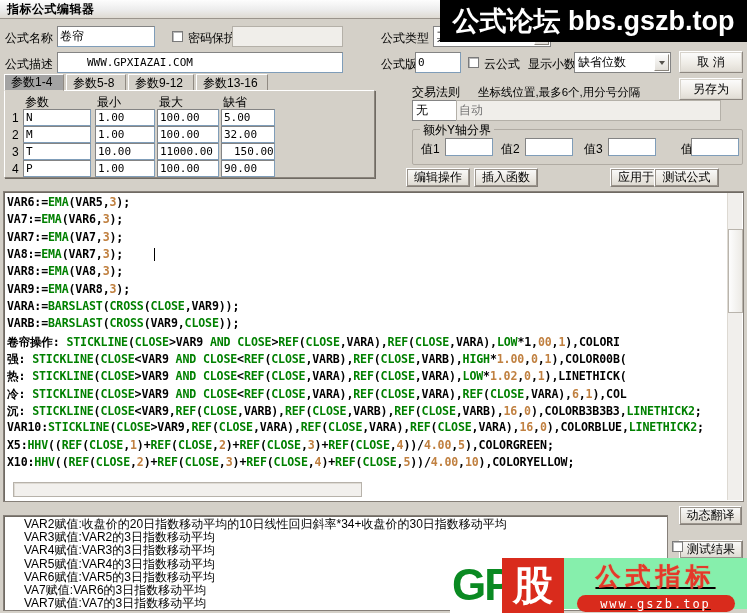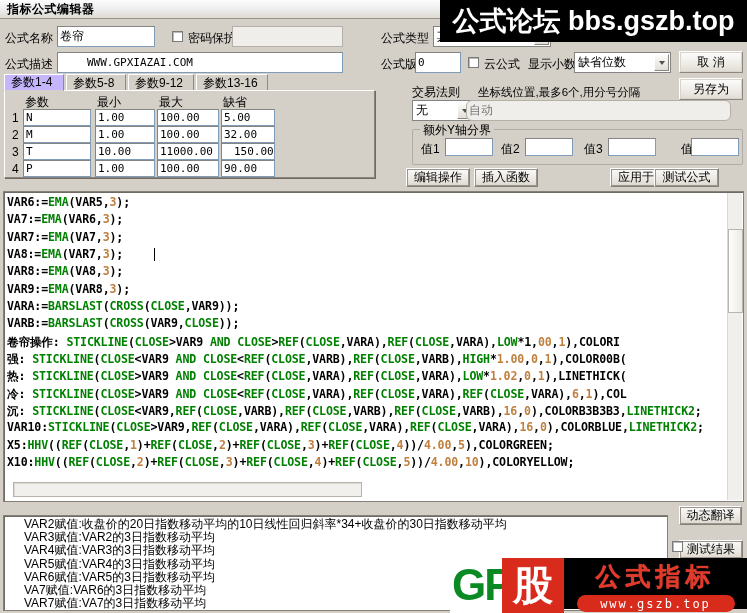--- a/index.html
+++ b/index.html
@@ -81,21 +81,21 @@
 
   
   .tabstrip { position: absolute; left: 4px; top: 74px; width: 371px; height: 17px; }
   .tab {
     position: absolute; top: 0; height: 17px; padding: 0 6px;
     display: flex; align-items: center; font-size: 12px;
     background: #d4d0c8;
     border-left: 1px solid #fff; border-top: 1px solid #fff;
     border-right: 1px solid #908a82;
   }
-  .tab.active { background: #c4b5fd; border-bottom: 1px solid #d4d0c8; z-index: 3; }
+  .tab.active { background: #a3a3a3; border-bottom: 1px solid #d4d0c8; z-index: 3; }
   .tabpanel {
     position: absolute; left: 4px; top: 90px; width: 371px; height: 88px;
     background: #d4d0c8;
     border: 1px solid #fff; border-right-color:#8a847c; border-bottom-color:#8a847c;
     box-shadow: 1px 1px 0 #6f6a63;
   }
   .phead { position: absolute; font-size: 12px; }
   .pnum { position: absolute; font-size: 12px; }
 
   
@@ -158,21 +158,22 @@
     display: flex; align-items: center; letter-spacing: -2px; padding-left: 2px;
     font-family: "Liberation Sans", sans-serif;
   }
   #wm-gu {
     position: absolute; left: 52px; top: 2px; width: 62px; height: 55px;
     background: #d92b1c; color: #fff; font-size: 40px; font-weight: bold;
     display: flex; align-items: center; justify-content: center;
   }
   #wm-black {
     position: absolute; left: 114px; top: 2px; width: 183px; height: 51px;
-    background: #000000;
+    background: #86efac;
+    text-decoration: underline;
   }
   #wm-black .l1 {
     color: #e23a2a; font-size: 25px; font-weight: bold; letter-spacing: 5px;
     text-align: center; margin-top: 2px; text-shadow: 0 0 1px #ff5a4a;
   }
   #wm-pill {
     margin: 2px auto 0; width: 158px; height: 17px; border-radius: 9px;
     background: #d92b1c; color: #fff; font-size: 12px; letter-spacing: 2px;
     display: flex; align-items: center; justify-content: center;
     font-family: "DejaVu Sans Mono", monospace;
@@ -222,21 +223,21 @@
 
   <div class="lbl" style="position:absolute;left:412px;top:85px;">交易法则</div>
   <div class="lbl" style="position:absolute;left:478px;top:85px;font-size:11.5px;">坐标线位置,最多6个,用分号分隔</div>
 
   <div class="combo" style="left:412px;top:100px;width:62px;height:21px;">
     <span>无</span>
     <span class="arrowbox">
         <i></i>
       </span>
   </div>
-  <div class="tbox gray cn" style="left:466px;top:100px;width:265px;height:21px;line-height:17px;border-radius:6px;">自动</div>
+  <div class="tbox gray cn" style="left:456px;top:100px;width:265px;height:21px;line-height:17px;">自动</div>
 
   <div class="btn2" style="left:679px;top:78px;width:64px;height:22px;">另存为</div>
 
   <div class="group" style="left:412px;top:129px;width:331px;height:36px;">
     <span class="glegend">额外Y轴分界</span>
     <div class="lbl" style="position:absolute;left:8px;top:12px;">值1</div>
     <div class="tbox" style="left:32px;top:8px;width:48px;height:18px;"></div>
     <div class="lbl" style="position:absolute;left:88px;top:12px;">值2</div>
     <div class="tbox" style="left:112px;top:8px;width:48px;height:18px;"></div>
     <div class="lbl" style="position:absolute;left:171px;top:12px;">值3</div>

